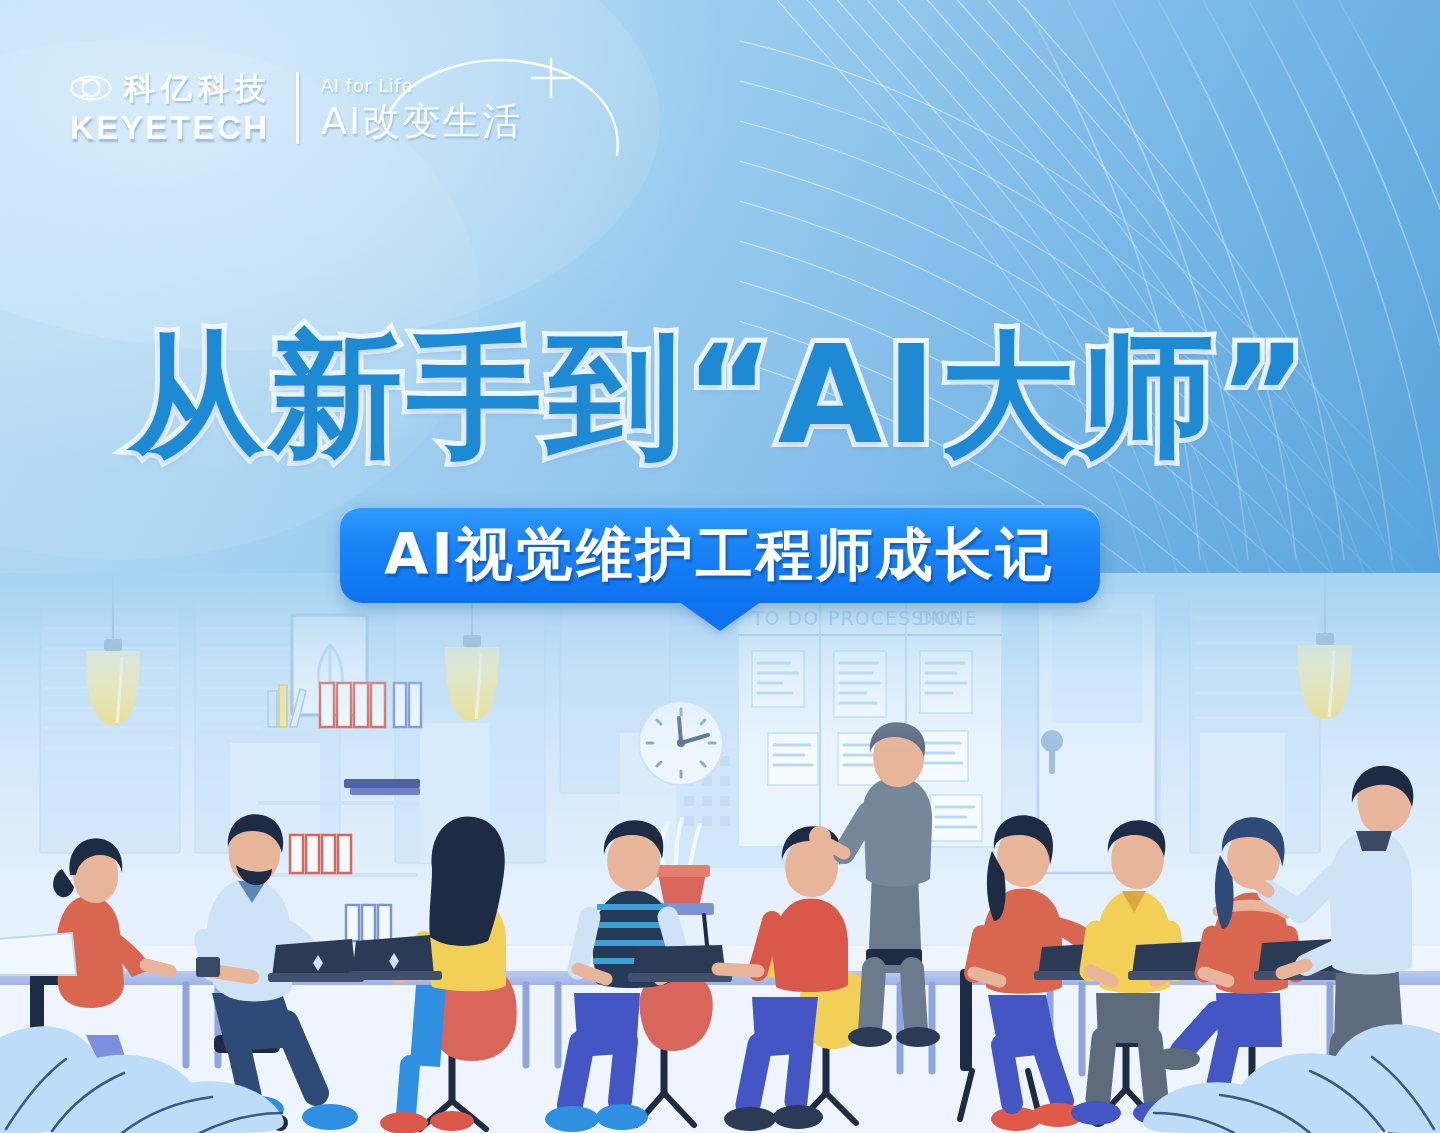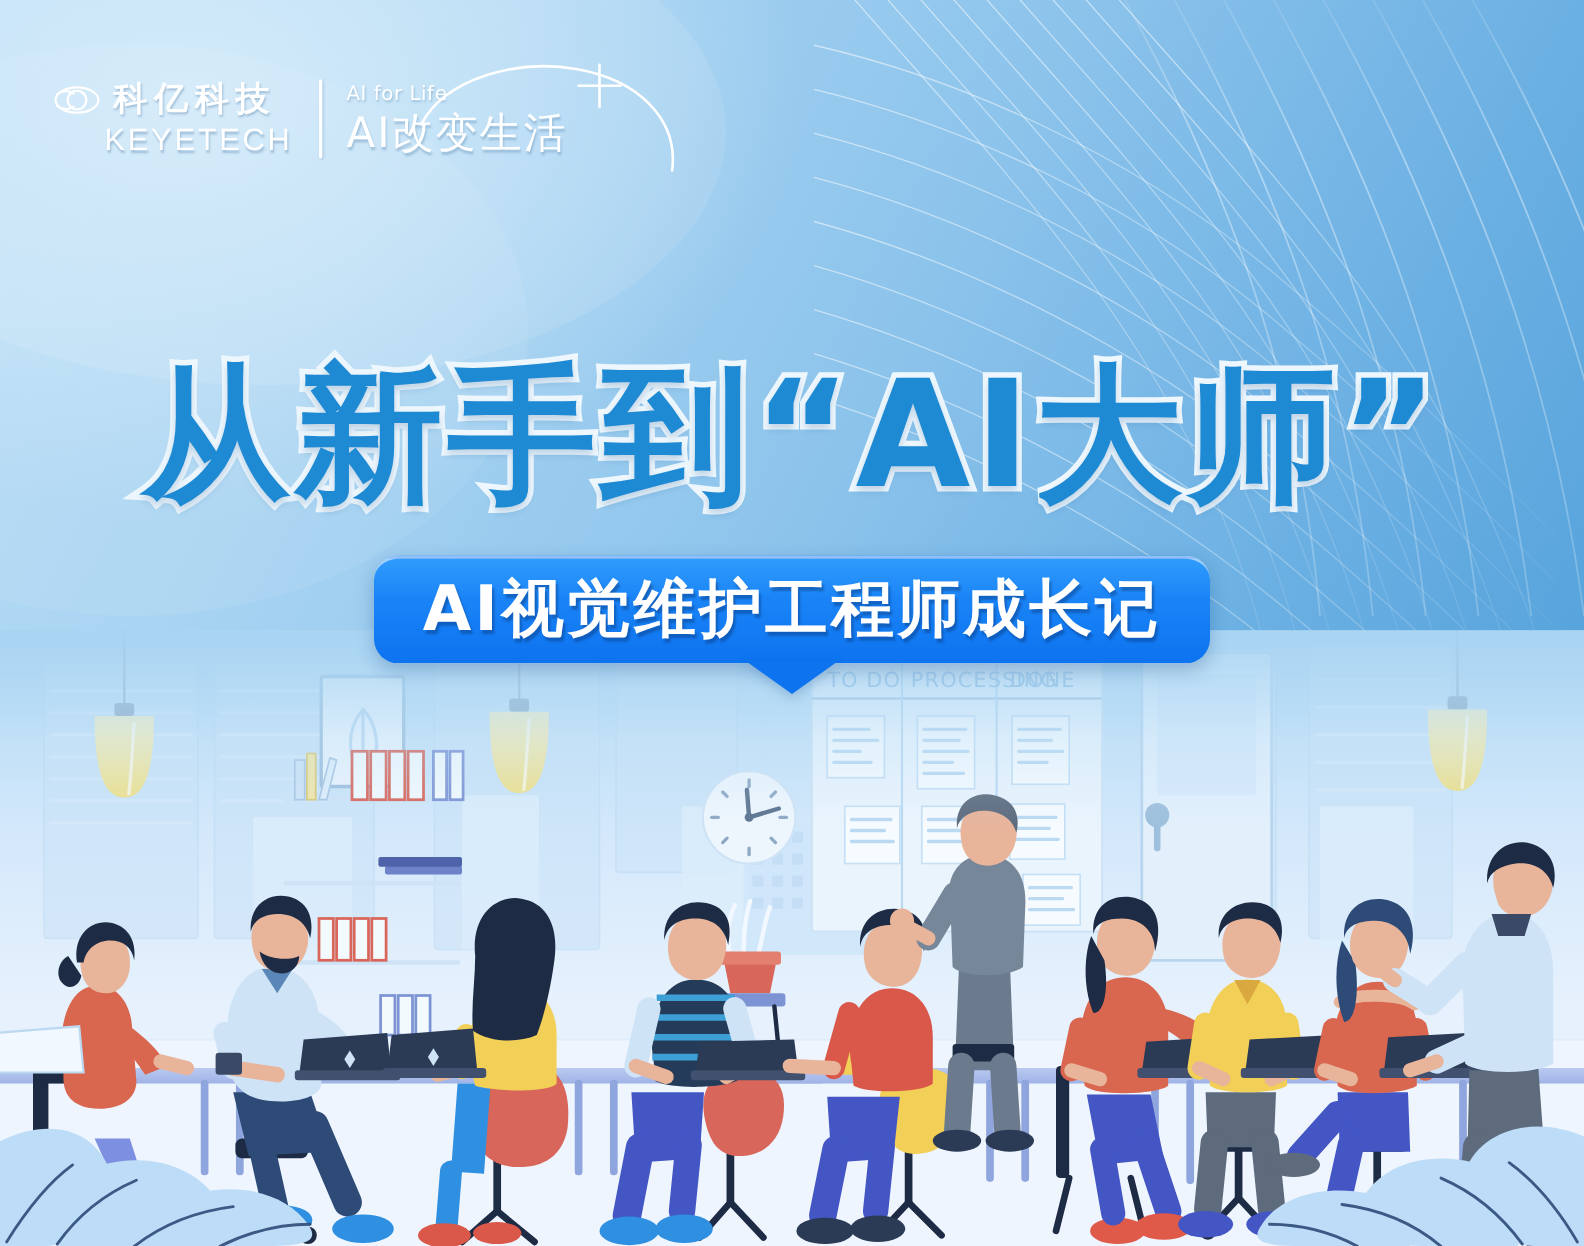--- a/index.html
+++ b/index.html
@@ -18,38 +18,37 @@
       radial-gradient(ellipse 900px 620px at 12% 8%, #cfe9fa 0%, rgba(207,233,250,0) 62%),
       linear-gradient(118deg, #b9ddf6 0%, #a9d4f2 22%, #8fc5ec 46%, #6fb2e4 68%, #59a5dd 84%, #4d9cd9 100%);
   }
 
   
   .deco { position:absolute; inset:0; pointer-events:none; }
   .deco svg { display:block; width:100%; height:100%; }
 
   
   #logo-block {
-    position:absolute; left:49px; top:72px;
+    position:absolute; left:70px; top:72px;
     display:flex; align-items:center; gap:0px;
     z-index:30;
   }
   #logo-left { display:flex; flex-direction:column; gap:2px; }
   .logo-row1 { display:flex; align-items:center; gap:12px; }
   #eye-icon { width:42px; height:30px; flex:none; }
   .logo-cn {
     font-size:31px; font-weight:bold; color:#ffffff;
     letter-spacing:6px; line-height:1;
     text-shadow:1px 2px 2px rgba(40,90,140,.30);
     font-family:"DejaVu Sans","Liberation Sans",sans-serif;
   }
   .logo-en {
-    font-size:28px; font-weight:400; color:#ffffff;
+    font-size:33px; font-weight:700; color:#ffffff;
     letter-spacing:2.5px; line-height:1; margin-top:5px;
     text-shadow:1px 3px 2px rgba(40,90,140,.32);
-    margin-left:46px;
   }
   #logo-divider {
     width:3px; height:72px; background:rgba(255,255,255,.92);
     margin:0 22px 0 24px; border-radius:2px;
     box-shadow:1px 1px 2px rgba(40,90,140,.25);
   }
   #logo-right { position:relative; display:flex; flex-direction:column; gap:7px; }
   .tag-en {
     font-size:18px; color:#ffffff; letter-spacing:.5px; line-height:1;
     font-family:"DejaVu Sans","Liberation Sans",sans-serif;

